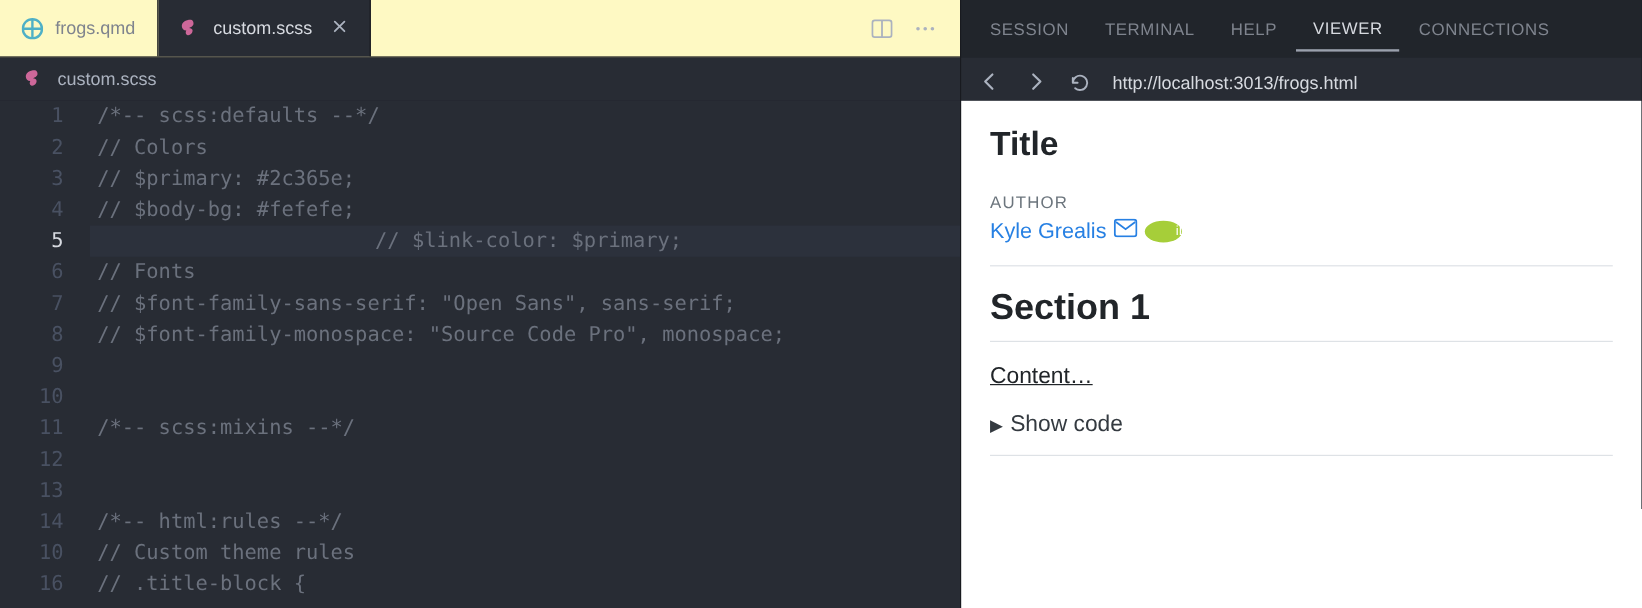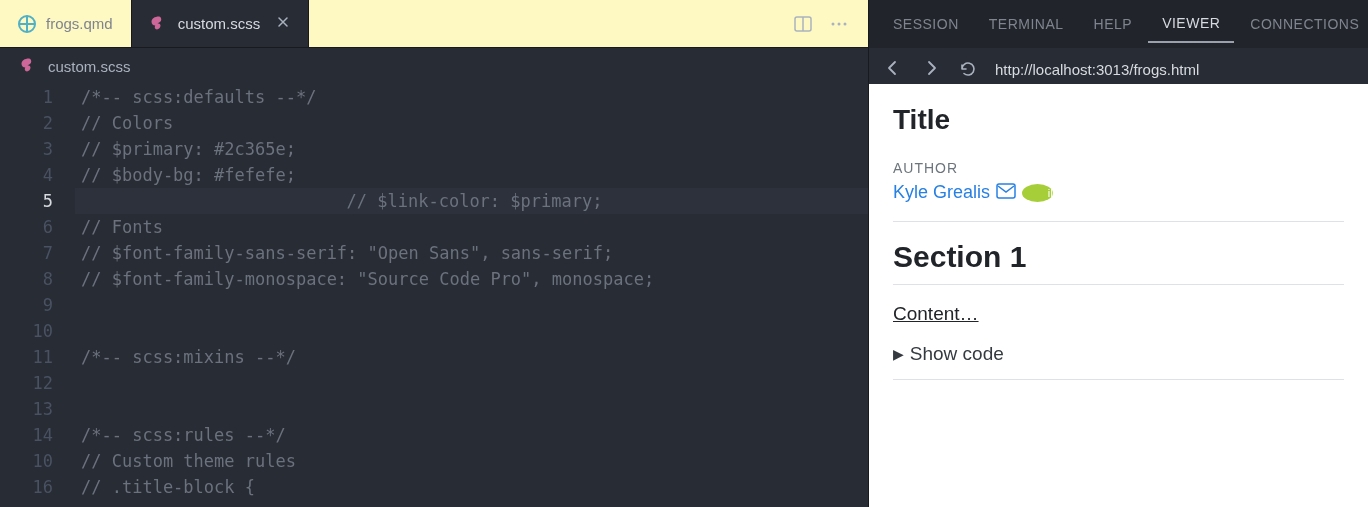--- a/index.html
+++ b/index.html
@@ -105,21 +105,21 @@
       height: 26px;
       white-space: pre;
       padding-left: 6px;
     }
     .code-line.current {
       background: #2c313c;
       text-align: center;
     }
     
     .viewer-pane {
-      width: 500px;
+      width: 568px;
       display: flex;
       flex-direction: column;
       background: #1e222a;
       border-left: 1px solid #181a1f;
     }
     .viewer-tabs {
       display: flex;
       align-items: center;
       height: 48px;
       padding: 0 10px;
@@ -293,21 +293,21 @@
         <div class="code-line">// $body-bg: #fefefe;</div>
         <div class="code-line current">// $link-color: $primary;</div>
         <div class="code-line">// Fonts</div>
         <div class="code-line">// $font-family-sans-serif: "Open Sans", sans-serif;</div>
         <div class="code-line">// $font-family-monospace: "Source Code Pro", monospace;</div>
         <div class="code-line"></div>
         <div class="code-line"></div>
         <div class="code-line">/*-- scss:mixins --*/</div>
         <div class="code-line"></div>
         <div class="code-line"></div>
-        <div class="code-line">/*-- scss:rules --*/</div>
+        <div class="code-line">/*-- html:rules --*/</div>
         <div class="code-line">// Custom theme rules</div>
         <div class="code-line">// .title-block {</div>
       </div>
   </div>
 </div>
 
 <div class="viewer-pane">
   <div class="viewer-tabs">
       <div class="viewer-tab">SESSION</div>
       <div class="viewer-tab">TERMINAL</div>

